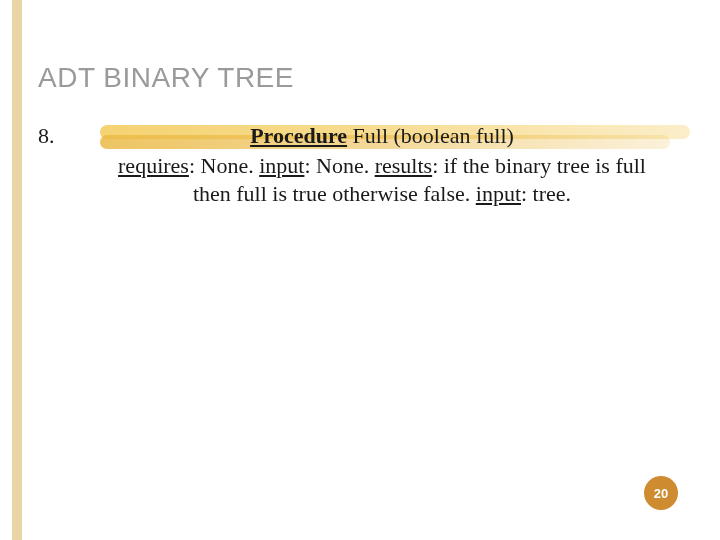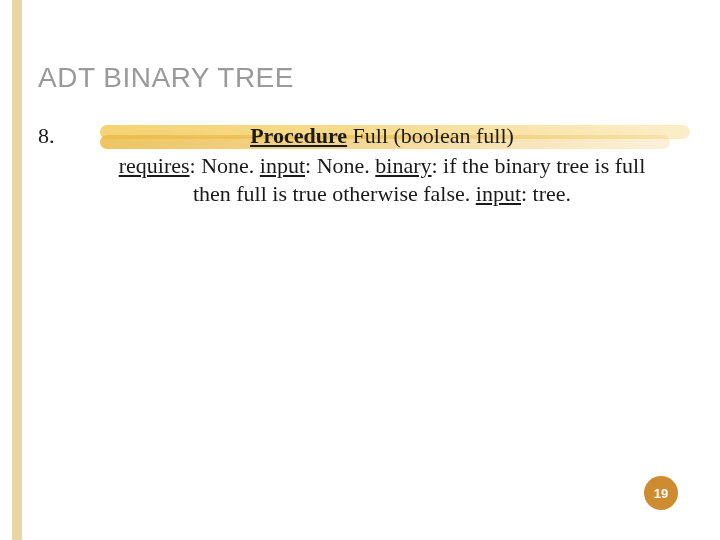--- a/index.html
+++ b/index.html
@@ -114,20 +114,20 @@
 
     <div class="highlight-wrap">
       <span class="hl-stroke hl-a"></span>
       <span class="hl-stroke hl-b"></span>
 
       <div class="line1">
         <b class="proc u">Procedure</b><span> Full (boolean full)</span>
       </div>
 
       <div class="body-text">
-        <b class="u">requires</b><span>: None. </span><b class="u">input</b><span>: None. </span><b class="u">binary</b><span>: if the binary tree is full then full is true otherwise false. </span><b class="u">input</b><span>: tree.</span>
+        <b class="u">requires</b><span>: None. </span><b class="u">input</b><span>: None. </span><b class="u">results</b><span>: if the binary tree is full then full is true otherwise false. </span><b class="u">input</b><span>: tree.</span>
       </div>
     </div>
   </div>
 
-  <div class="page-badge">19</div>
+  <div class="page-badge">20</div>
 
 </div>
 
 </body></html>

